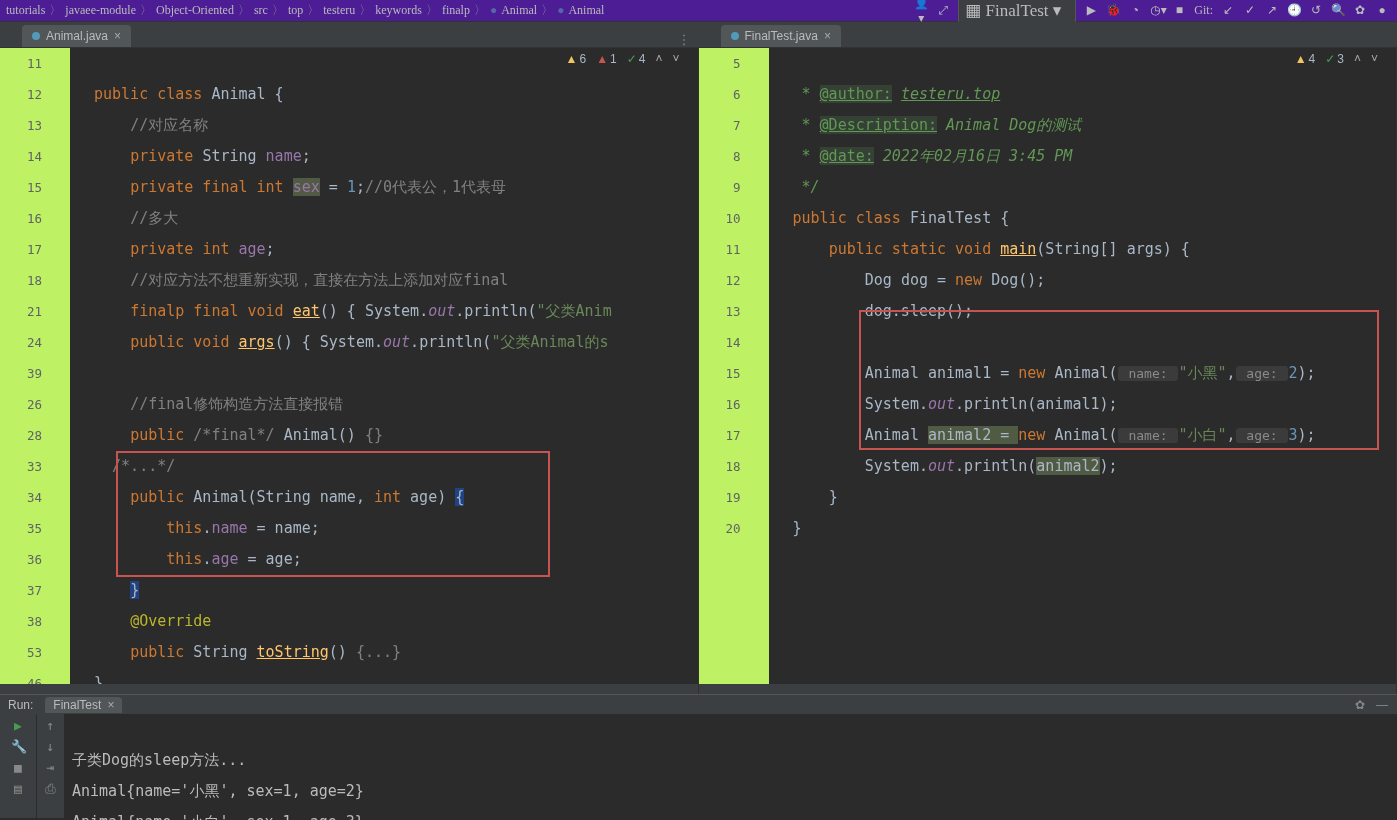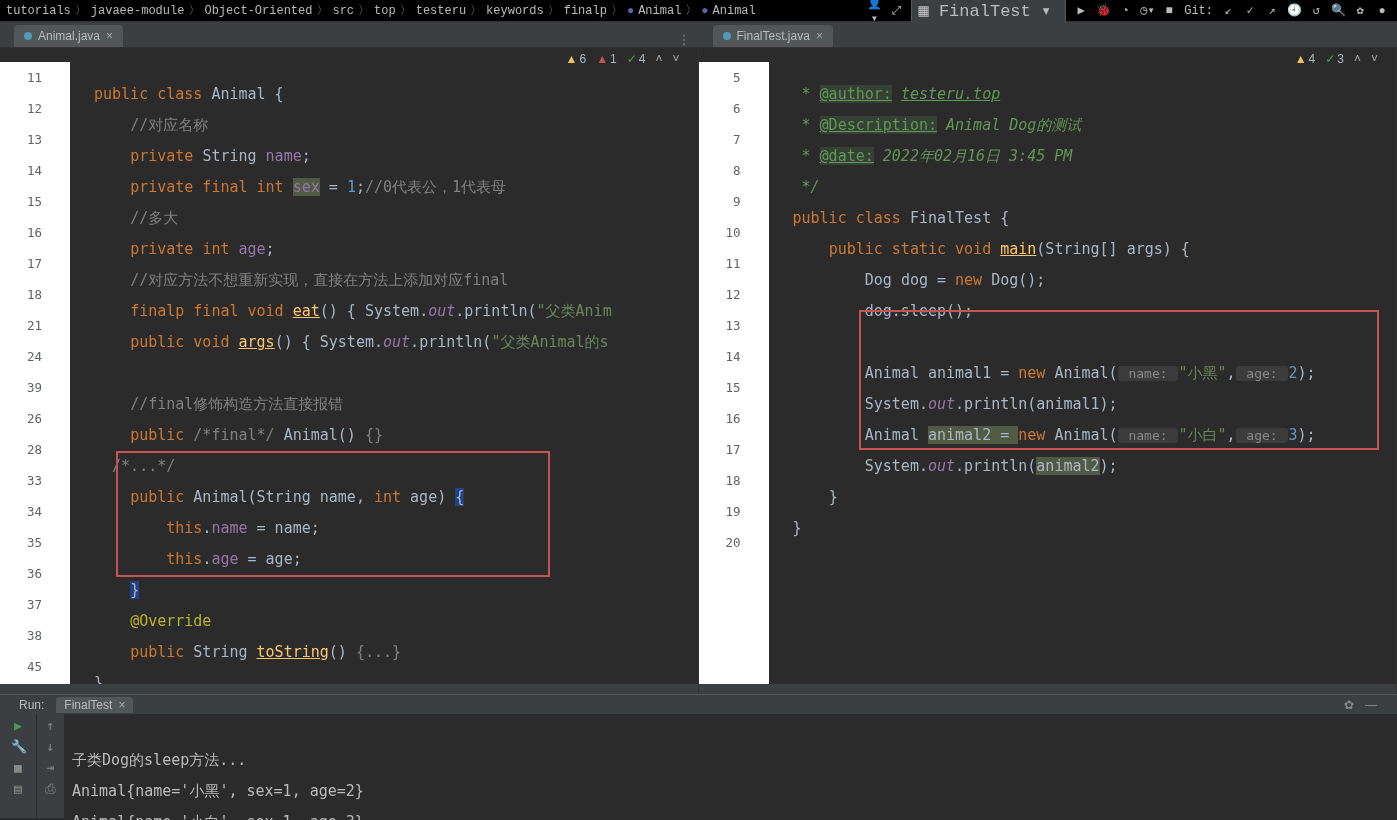--- a/index.html
+++ b/index.html
@@ -1,47 +1,47 @@
 <!DOCTYPE html>
 <html><head>
 <meta charset="utf-8">
 <style>
   * { margin:0; padding:0; box-sizing:border-box; }
   body { font-family:"Menlo","Consolas",monospace; background:#2b2b2b; color:#a9b7c6;
          width:1397px; height:820px; overflow:hidden; font-size:13px; }
   
-  .topbar { height:22px; background:#000000; display:flex; align-items:center;
-            border-bottom:1px solid #323232; color:#bbbbbb; font-family:Liberation Mono, monospace;
+  .topbar { height:22px; background:#4c1d95; display:flex; align-items:center;
+            border-bottom:1px solid #323232; color:#bbbbbb; font-family:Liberation Serif, serif;
             font-size:12px; }
   .breadcrumbs { display:flex; align-items:center; gap:4px; padding-left:6px; flex:1; }
   .crumb { color:#bbbbbb; }
   .crumb-sep { color:#888; }
   .crumb.c-icon::before { content:"●"; color:#56a; margin-right:4px; }
   .top-actions { display:flex; align-items:center; gap:8px; padding-right:8px; }
   .top-actions span, .top-actions select { color:#bbbbbb; }
   .run-select { background:#3c3f41; border:1px solid #555; color:#bbbbbb;
                 font-size:17px; padding:1px 14px 1px 6px; }
   .ico { width:14px; text-align:center; display:inline-block; }
   .green { color:#499c54; } .orange-ico { color:#cc7832; }
   .blue-ico { color:#3592c4; } .grey { color:#888888; }
   
   .tabrow { height:26px; background:#3c3f41; display:flex; align-items:flex-end;
             border-bottom:1px solid #323232; }
   .tab { background:#515658; color:#bbb; padding:4px 10px; font-family:sans-serif;
          font-size:12px; display:flex; align-items:center; gap:6px;
-         border-top-left-radius:4px; border-top-right-radius:4px; margin-left:14px; }
+         border-top-left-radius:4px; border-top-right-radius:4px; margin-left:22px; }
   .tab .dot { width:8px; height:8px; border-radius:50%; background:#519aba; display:inline-block;}
   .tab .close { color:#aaa; }
   
   .editors { display:flex; height:646px; }
   .editor { flex:1; display:flex; flex-direction:column; background:#2b2b2b;
             border-right:1px solid #323232; position:relative; overflow:hidden;}
   .gutter-and-code { display:flex; flex:1; overflow:hidden; position:relative;}
-  .gutter { width:70px; background:#ffffff; color:#606366; text-align:right;
-            padding-right:28px; font-size:12.5px; line-height:31px;margin-top:14px; }
+  .gutter { width:70px; background:#bef264; color:#606366; text-align:right;
+            padding-right:28px; font-size:12.5px; line-height:31px; }
   .gutter .ln { height:31px; position:relative;}
   .code { flex:1; padding-left:24px; font-size:15px; line-height:31px;
           white-space:pre; overflow:hidden;}
   .kw { color:#cc7832; } .str { color:#6a8759; } .cmt { color:#808080; }
   .num { color:#6897bb; } .fn { color:#ffc66d;text-decoration:underline; } .fld { color:#9876aa; }
   .anno { color:#bbb629; } .doc-tag { color:#629755; text-decoration:underline;
           background:#344134;}
   .doc { color:#629755; font-style:italic; }
   .hint { color:#8a8a8a; background:#3b3b3b; padding:0 3px; border-radius:3px; font-size:13px;}
   .hl-box { background:#214283; }
@@ -49,21 +49,21 @@
   .red-rect { position:absolute; border:2px solid #c75450; pointer-events:none; }
   .insp { position:absolute; top:4px; right:18px; display:flex; gap:10px;
           font-family:sans-serif; font-size:12px; align-items:center;}
   .insp .warn::before { content:"▲"; color:#f2c55c; margin-right:2px;}
   .insp .err::before { content:"▲"; color:#c75450; margin-right:2px;}
   .insp .ok::before  { content:"✓"; color:#499c54; margin-right:2px;}
   .insp .nav { color:#aaa; }
   
   .runbar { height:20px; background:#3c3f41; display:flex; align-items:center;
             font-family:sans-serif; font-size:12px; color:#bbb;
-            border-top:1px solid #555; padding:0 19px; gap:12px;}
+            border-top:1px solid #555; padding:0 8px; gap:12px;}
   .runbar .title { color:#bbb; }
   .runbar .tab { background:#515658; padding:1px 8px; margin:0;}
   .runbar .right { margin-left:auto; display:flex; gap:8px;}
   .console { height:104px; display:flex; background:#2b2b2b; }
   .console-gut { width:36px; background:#3c3f41; display:flex; flex-direction:column;
                  align-items:center; padding-top:4px; gap:6px;}
   .console-gut2 { width:28px; background:#3c3f41; display:flex; flex-direction:column;
                   align-items:center; padding-top:4px; gap:6px; border-left:1px solid #2b2b2b;}
   .console-out { flex:1; font-size:15px; line-height:31px; padding-left:8px;
                  white-space:pre; color:#bbbbbb;}
@@ -157,21 +157,21 @@
         <div class="ln">24</div>
         <div class="ln">39</div>
         <div class="ln">26</div>
         <div class="ln">28</div>
         <div class="ln">33</div>
         <div class="ln">34</div>
         <div class="ln">35</div>
         <div class="ln">36</div>
         <div class="ln">37</div>
         <div class="ln">38</div>
-        <div class="ln">45</div>
+        <div class="ln">53</div>
         <div class="ln">46</div>
       </div>
       <div class="code">
 <span class="kw">public class </span><span>Animal</span><span> {</span>
     <span class="cmt">//对应名称</span>
     <span class="kw">private </span><span>String </span><span class="fld">name</span><span>;</span>
     <span class="kw">private final </span><span class="kw">int </span><span class="fld sel">sex</span><span> = </span><span class="num">1</span><span>;</span><span class="cmt">//0代表公，1代表母</span>
     <span class="cmt">//多大</span>
     <span class="kw">private </span><span class="kw">int </span><span class="fld">age</span><span>;</span>
     <span class="cmt">//对应方法不想重新实现，直接在方法上添加对应final</span>

